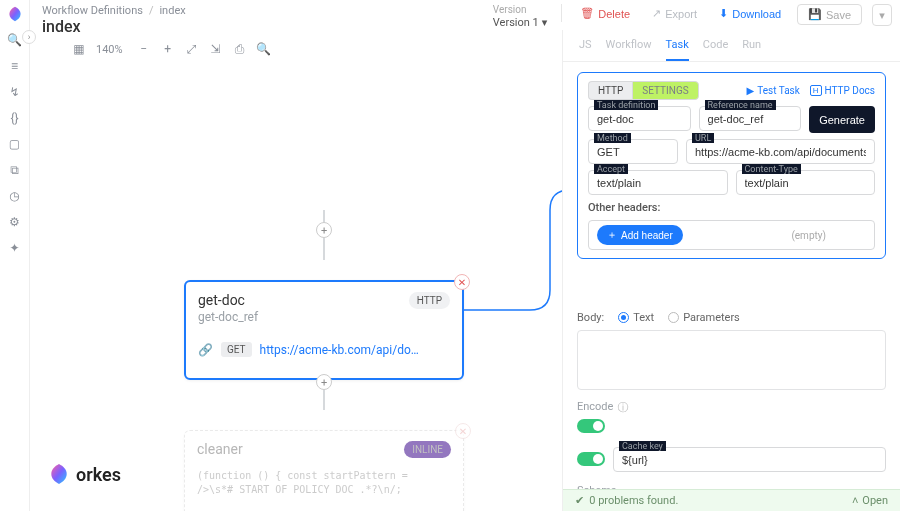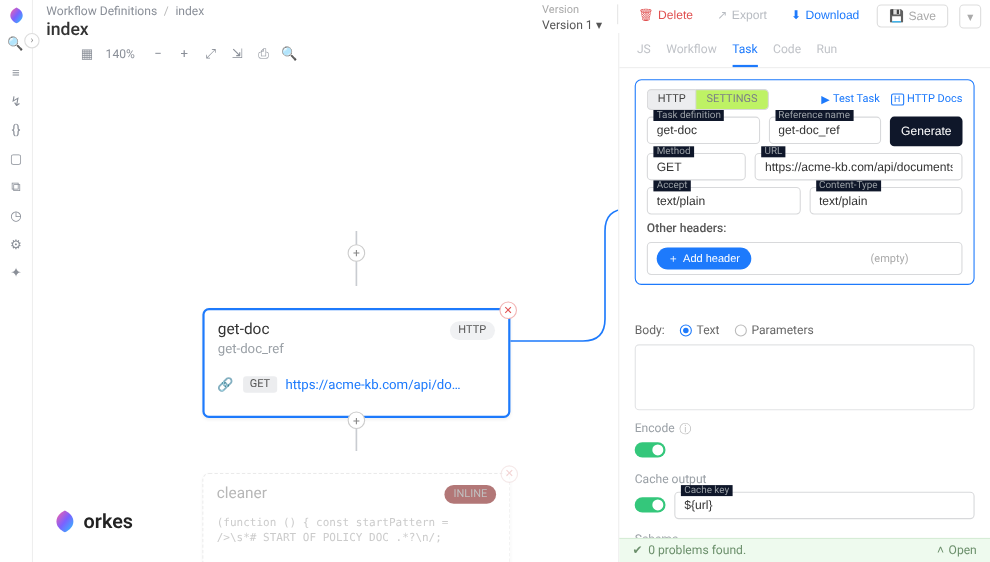--- a/index.html
+++ b/index.html
@@ -70,21 +70,21 @@
   .node .close-x {
     position:absolute; right:-8px; top:-8px; width:16px; height:16px; border-radius:50%;
     background:#fff; border:1px solid #f2b5b5; color:#e05252; display:flex; align-items:center; justify-content:center; font-size:10px;
   }
   .node.faded { border:1px dashed #ddd; left:154px; top:370px; width:280px; height:100px; opacity:0.6;}
   .node.faded .title { color:#888; }
   .node.faded .code {
     font-family: ui-monospace, "SF Mono", Menlo, monospace; font-size:10px;
     color:#aaa; margin-top:12px; line-height:1.4; white-space:pre-wrap; overflow:hidden; max-height:40px;
   }
-  .node.faded .badge { background:#7f1d1d; color:#999;}
+  .node.faded .badge { background:#4c1d95; color:#999;}
   .top-actions {
     position:absolute; top:4px; right:8px; display:flex; align-items:flex-start; gap:10px; font-size:11px;
   }
   .top-actions .ver-col { display:flex; flex-direction:column; align-items:flex-start; gap:1px; margin-right:2px;}
   .top-actions .ver-col .lbl { color:#aaa; font-size:10px;}
   .top-actions .ver-col .sel { display:flex; align-items:center; gap:3px; color:#555;}
   .top-actions .pipe { width:1px; height:18px; background:#e6e6e6; margin:0 2px;}
   .top-actions button {
     background:none; border:none; display:flex; align-items:center; gap:4px; font-size:11px; cursor:pointer;
     padding:3px 6px;
@@ -385,21 +385,20 @@
       </div>
       <div class="body-box"></div>
 
       <div class="sect-label">
         <span>Encode</span>
         <span style="color:#bbb;">ⓘ</span>
       </div>
       <span class="toggle"></span>
 
       <div style="height:10px"></div>
-      <div class="sect-label">Cache output</div>
       <div class="cache-row">
         <div class="toggle-holder">
             <span class="toggle"></span>
           </div>
         <div class="field">
           <label>Cache key</label>
           <input value="${url}" style="">
         </div>
       </div>
 

